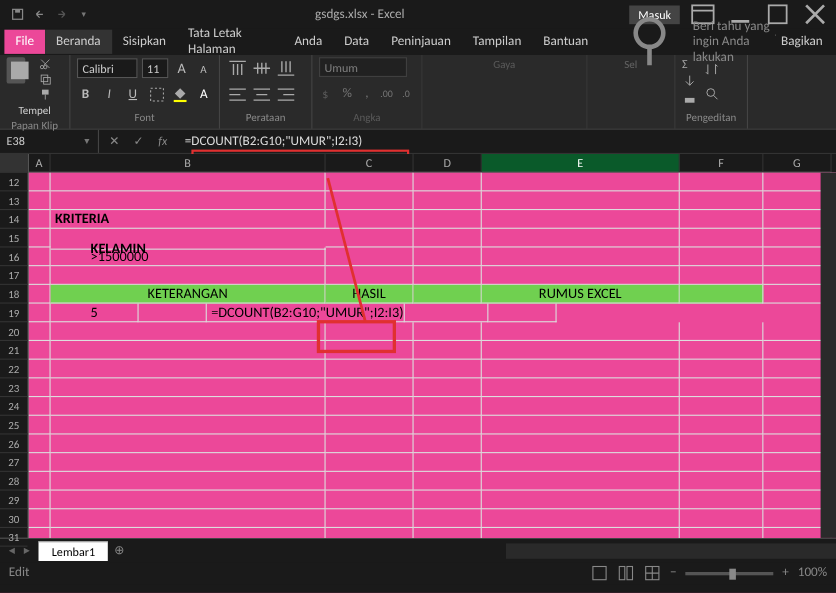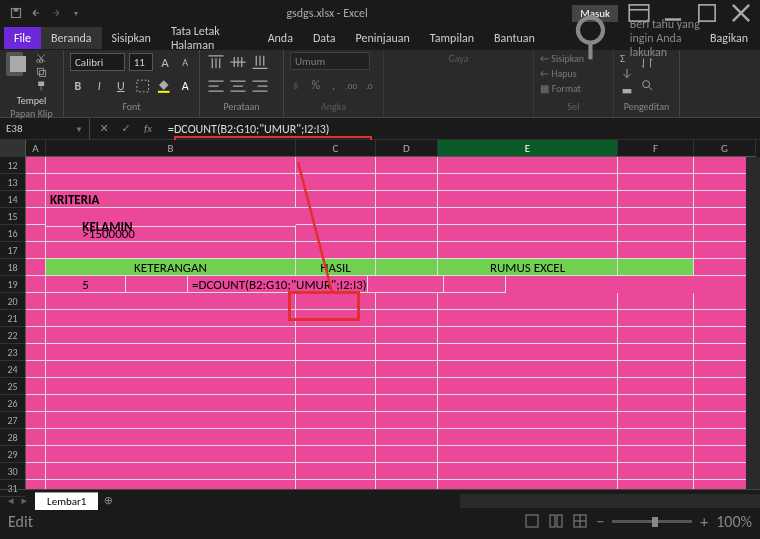--- a/index.html
+++ b/index.html
@@ -6,21 +6,21 @@
 body { background:#1a1a1a; width:760px; height:539px; overflow:hidden; position:relative; color:#ccc; font-size:11px; }
 .titlebar { height:26px; background:#1a1a1a; display:flex; align-items:center; justify-content:space-between; padding:0 2px; }
 .tb-left { display:flex; gap:8px; padding-left:8px; align-items:center; }
 .tb-left .qicon { width:12px; height:12px; display:flex; align-items:center; justify-content:center; color:#888; }
 .tb-center { color:#aaa; font-size:12px; }
 .tb-right { display:flex; align-items:center; gap:0; }
 .tb-btn { width:34px; height:26px; display:flex; align-items:center; justify-content:center; color:#aaa; }
 .masuk { background:#444; color:#fff; padding:2px 8px; font-size:11px; margin-right:4px; }
 .menubar { height:24px; background:#1a1a1a; display:flex; align-items:center; padding:0 4px; font-size:12px; }
 .menubar .mitem { padding:4px 10px; color:#ccc; }
-.menubar .mitem.file { background:#6d28d9; color:#fff; }
+.menubar .mitem.file { background:#ec4899; color:#fff; }
 .menubar .mitem.active { background:#333; }
 .menubar .tell { margin-left:12px; display:flex; align-items:center; gap:6px; color:#888; }
 .menubar .share { margin-left:auto; display:flex; align-items:flex-start; gap:4px; padding-right:8px; color:#ccc; }
 .ribbon { height:68px; background:#2a2a2a; display:flex; border-bottom:1px solid #444; }
 .rgroup { border-right:1px solid #444; padding:2px 6px; display:flex; flex-direction:column; justify-content:space-between; }
 .rgroup .glabel { text-align:center; font-size:10px; color:#888; padding-bottom:2px; }
 .rtoprow { display:flex; align-items:center; gap:4px; }
 .rbotrow { display:flex; align-items:center; gap:6px; }
 .clipboard { width:64px; }
 .paste { display:flex; flex-direction:column; align-items:center; gap:2px; }
@@ -54,21 +54,21 @@
 .grid-row { display:flex; height:17px; }
 .cell { border-right:1px solid #ddd; border-bottom:1px solid #ddd; font-family:Calibri,sans-serif; font-size:13px; color:#000; padding:0 4px; display:flex; align-items:center; overflow:visible; white-space:nowrap; }
 .hdr-green { background:#70d050; font-weight:normal; justify-content:center; }
 .bold { font-weight:bold; }
 .center { justify-content:center; }
 .redbox { position:absolute; border:3px solid #e03030; pointer-events:none; }
 .tabs { height:22px; background:#1a1a1a; display:flex; align-items:center; border-top:1px solid #444; }
 .tabnav { display:flex; gap:8px; padding:0 8px; color:#666; }
 .sheettab { background:#fff; color:#000; padding:2px 12px; font-size:11px; border-top:1px solid #999; }
 .addtab { width:20px; color:#888; text-align:center; }
-.status { height:20px; background:#1a1a1a; display:flex; align-items:center; padding:0 8px; color:#888; font-size:16px; justify-content:space-between; }
+.status { height:20px; background:#1a1a1a; display:flex; align-items:center; padding:0 8px; color:#888; font-size:12px; justify-content:space-between; }
 .zoom { display:flex; align-items:center; gap:8px; }
 .zslider { width:80px; height:3px; background:#555; position:relative; }
 .zslider::before { content:''; position:absolute; width:6px; height:10px; background:#888; left:50%; top:-3px; }
 .viewbtn { width:16px; height:16px; color:#888; }
 svg { width:100%; height:100%; }
 .scrollbar-v { position:absolute; right:0; top:17px; bottom:0; width:14px; background:#2a2a2a; }
 .scrollbar-h { height:14px; background:#2a2a2a; margin-left:auto; width:300px; }
 </style>
 </head>
 <body>
@@ -248,25 +248,20 @@
       <span class="fbtn">,</span>
       <span class="fbtn" style="font-size:9px">.00</span>
       <span class="fbtn" style="font-size:9px">.0</span>
     </div>
     <div class="glabel">Angka</div>
   </div>
   <div class="rgroup styles">
     <div class="glabel">Gaya</div>
   </div>
   <div class="rgroup cells">
-    <div style="display:flex;flex-direction:column;gap:2px;font-size:10px;color:#aaa">
-      <span>← <span>Sisipkan</span></span>
-      <span>← <span>Hapus</span></span>
-      <span>▦ <span>Format</span></span>
-    </div>
     <div class="glabel">Sel</div>
   </div>
   <div class="rgroup editing">
     <div style="display:flex;gap:6px">
       <div class="ed-col">
         <span class="ed-icon">Σ</span>
         <span class="ed-icon"><svg viewBox="0 0 16 16">
               <path d="M8 2v10M4 8l4 4 4-4" stroke="#aaa" fill="none"></path>
             </svg></span>
         <span class="ed-icon"><svg viewBox="0 0 16 16">

